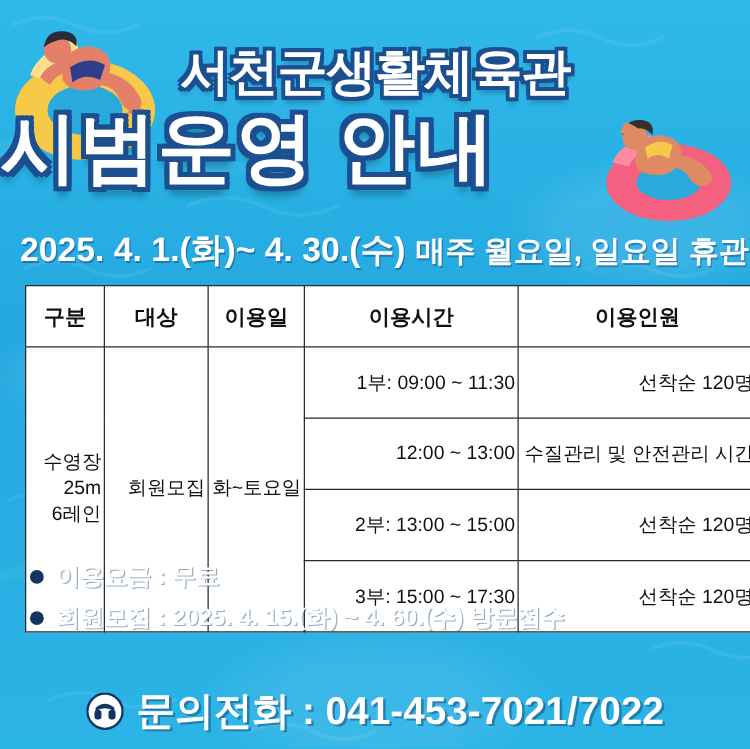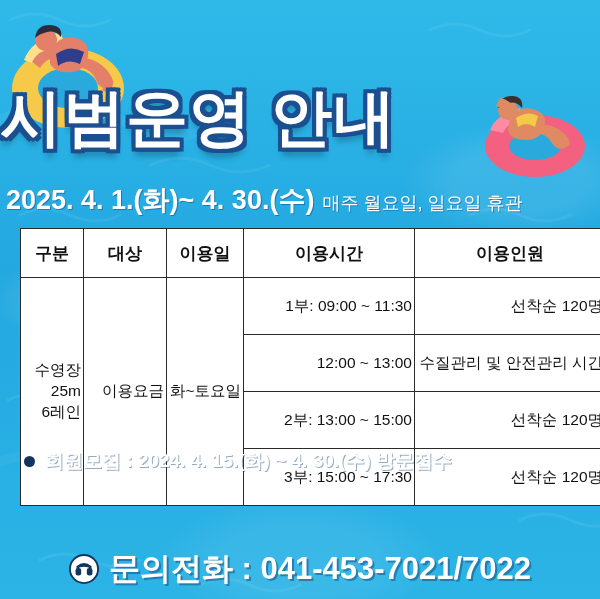--- a/index.html
+++ b/index.html
@@ -79,37 +79,37 @@
     right: 10px;
     top: 88px;
     width: 110px;
     height: 95px;
   }
 
   
   .dateline {
     position: absolute;
     top: 182px;
-    left: 6px;
+    left: 16px;
     right: 12px;
     display: flex;
     align-items: baseline;
     gap: 8px;
     white-space: nowrap;
     text-align: right;
   }
   .dateline .range {
     font-size: 27px;
     font-weight: bold;
     color: #ffffff;
     text-shadow: 1px 1px 0 rgba(20,70,120,.5);
   }
   .dateline .closed {
-    font-size: 18px;
-    font-weight: normal;
+    font-size: 24px;
+    font-weight: bold;
     color: #ffffff;
     text-shadow: 1px 1px 0 rgba(20,70,120,.45);
   }
 
   
   .table-wrap {
     position: absolute;
     top: 228px;
     left: 20px;
     width: 560px;
@@ -261,20 +261,21 @@
 
       <circle cx="40" cy="26" r="11" fill="#e4806a"></circle>
       <path d="M29,24 q2,-14 16,-13 q12,1 10,12 q-6,-7 -14,-5 q-8,2 -12,6 z" fill="#2b2b3c"></path>
 
       <path d="M80,44 q18,4 26,20 q4,8 -4,10 q-8,2 -12,-8 q-4,-10 -14,-12 z" fill="#e4806a"></path>
       <path d="M100,70 q10,2 14,10 l-8,6 q-4,-8 -10,-10 z" fill="#e4806a"></path>
 
       <path d="M48,34 q-16,2 -22,14 l8,6 q6,-10 16,-10 z" fill="#e4806a"></path>
     </svg>
 
+    <div class="title-small">서천군생활체육관</div>
     <div class="title-big">시범운영 안내</div>
 
     <svg class="illus-right" viewBox="0 0 110 95" xmlns="http://www.w3.org/2000/svg">
       <ellipse cx="55" cy="58" rx="50" ry="31" fill="#f4607f"></ellipse>
       <ellipse cx="55" cy="58" rx="26" ry="14" fill="#2aa9dd"></ellipse>
       <path d="M10,42 a50,31 0 0 1 30,-22 l5,10 a36,22 0 0 0 -22,15 z" fill="#ff8aa4"></path>
 
       <path d="M58,36 q20,0 30,14 q5,7 -3,10 q-8,3 -13,-5 q-5,-9 -16,-10 z" fill="#e08a64"></path>
 
       <path d="M30,30 q10,-14 26,-8 q12,5 8,18 q-4,12 -18,12 q-16,0 -18,-10 z" fill="#e08a64"></path>
@@ -304,21 +305,21 @@
           <th class="col-5">이용인원</th>
         </tr>
       </thead>
       <tbody>
         <tr>
           <td class="vcell" rowspan="4">
             <div>수영장</div>
             <div>25m</div>
             <div>6레인</div>
           </td>
-          <td class="vcell" rowspan="4">이용요금</td>
+          <td class="vcell" rowspan="4">회원모집</td>
           <td class="vcell" rowspan="4">화~토요일</td>
           <td>1부: 09:00 ~ 11:30</td>
           <td>선착순 120명</td>
         </tr>
         <tr>
           <td>12:00 ~ 13:00</td>
           <td>수질관리 및 안전관리 시간</td>
         </tr>
         <tr>
           <td>2부: 13:00 ~ 15:00</td>
@@ -328,21 +329,25 @@
           <td>3부: 15:00 ~ 17:30</td>
           <td>선착순 120명</td>
         </tr>
       </tbody>
     </table>
   </div>
 
   <div class="info">
     <div class="info-row">
       <span class="bullet"></span>
-      <span class="info-text">회원모집 : 2024. 4. 15.(화) ~ 4. 30.(수) 방문접수</span>
+      <span class="info-text">이용요금 : 무료</span>
+    </div>
+    <div class="info-row">
+      <span class="bullet"></span>
+      <span class="info-text">회원모집 : 2025. 4. 15.(화) ~ 4. 60.(수) 방문접수</span>
     </div>
   </div>
 
   <div class="phone">
     <svg class="phone-icon" viewBox="0 0 32 32" xmlns="http://www.w3.org/2000/svg">
       <circle cx="16" cy="16" r="15" fill="#ffffff" stroke="#12355f" stroke-width="2"></circle>
       <path d="M8 13 q8 -7 16 0 l0 3 q-8 -5 -16 0 z" fill="#12355f"></path>
       <rect x="7" y="15" width="6" height="8" rx="2.5" fill="#12355f"></rect>
       <rect x="19" y="15" width="6" height="8" rx="2.5" fill="#12355f"></rect>
     </svg>

